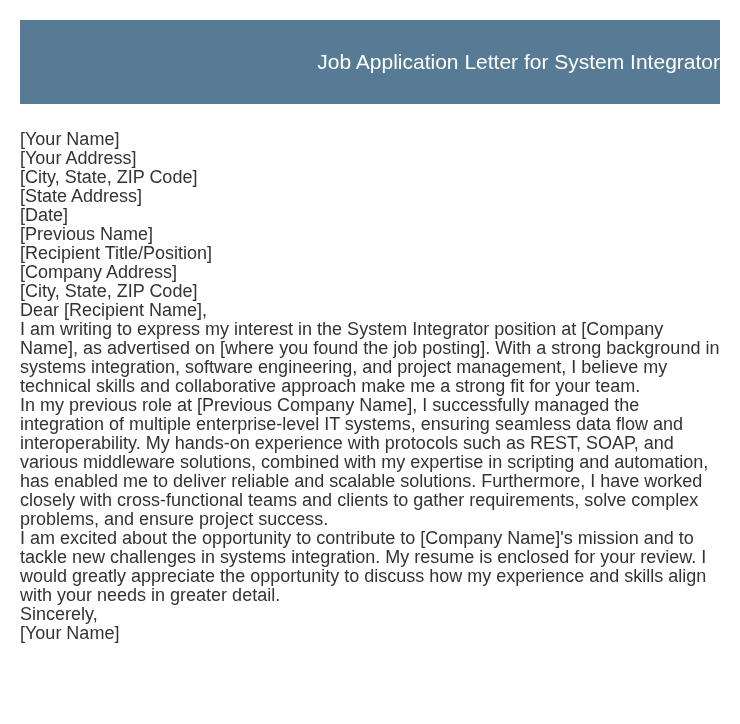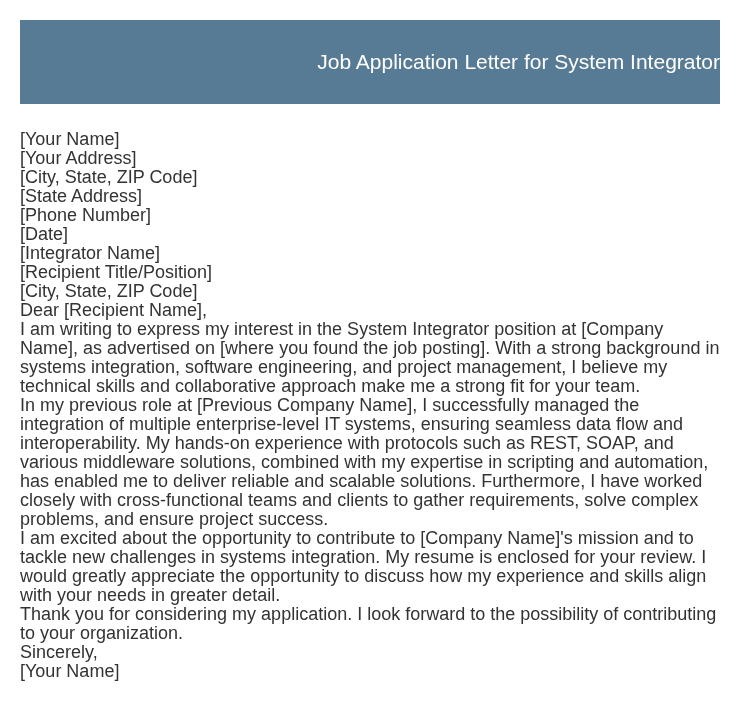--- a/index.html
+++ b/index.html
@@ -52,28 +52,27 @@
 <div class="header">
   <h1>Job Application Letter for System Integrator</h1>
 </div>
 
 <div class="letter">
   <div>
     <span class="line">[Your Name]</span>
     <span class="line">[Your Address]</span>
     <span class="line">[City, State, ZIP Code]</span>
     <span class="line">[State Address]</span>
-    <span class="line">[Phone Number]</span>
     <span class="line">[Date]</span>
   </div>
   <div>
-    <span class="line">[Integrator Name]</span>
+    <span class="line">[Previous Name]</span>
     <span class="line">[Recipient Title/Position]</span>
+    <span class="line">[Company Address]</span>
     <span class="line">[City, State, ZIP Code]</span>
   </div>
   <span class="line">Dear [Recipient Name],</span>
   <p class="para">I am writing to express my interest in the System Integrator position at [Company Name], as advertised on [where you found the job posting]. With a strong background in systems integration, software engineering, and project management, I believe my technical skills and collaborative approach make me a strong fit for your team.</p>
   <p class="para">In my previous role at [Previous Company Name], I successfully managed the integration of multiple enterprise-level IT systems, ensuring seamless data flow and interoperability. My hands-on experience with protocols such as REST, SOAP, and various middleware solutions, combined with my expertise in scripting and automation, has enabled me to deliver reliable and scalable solutions. Furthermore, I have worked closely with cross-functional teams and clients to gather requirements, solve complex problems, and ensure project success.</p>
   <p class="para">I am excited about the opportunity to contribute to [Company Name]'s mission and to tackle new challenges in systems integration. My resume is enclosed for your review. I would greatly appreciate the opportunity to discuss how my experience and skills align with your needs in greater detail.</p>
-  <p class="para">Thank you for considering my application. I look forward to the possibility of contributing to your organization.</p>
   <span class="line">Sincerely,</span>
   <span class="line">[Your Name]</span>
 </div>
 
 </body></html>

